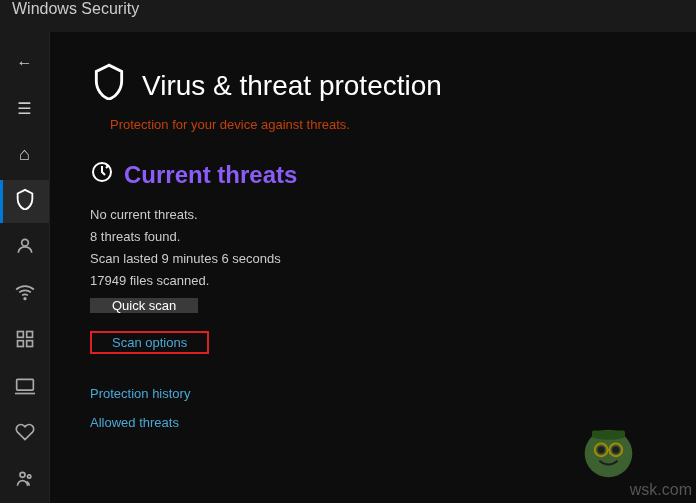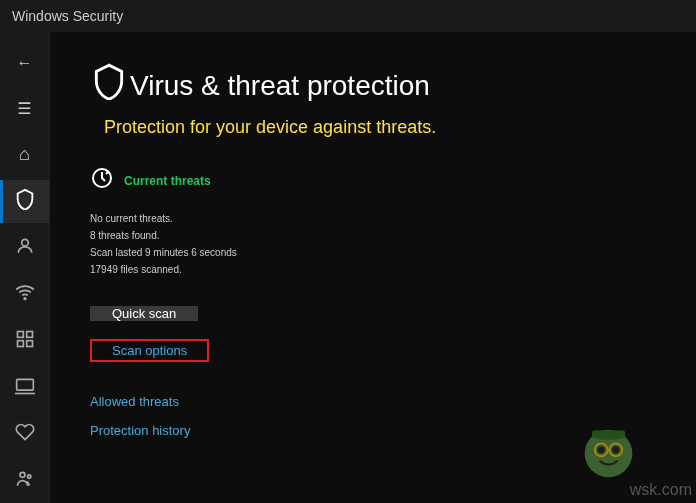--- a/index.html
+++ b/index.html
@@ -10,23 +10,22 @@
       font-family: 'Segoe UI', Arial, sans-serif;
       overflow: hidden;
       position: relative;
     }
 
     
     .title-bar {
       background: #1a1a1a;
       height: 32px;
       display: flex;
-      align-items: center;
       padding: 0 12px;
-      font-size: 14px;
+      font-size: 16px;
       color: #ccc;
     }
 
     
     .app-container {
       display: flex;
       height: calc(503px - 32px);
       background: #111;
     }
 
@@ -74,67 +73,67 @@
       flex: 1;
       background: #0d0d0d;
       padding: 30px 40px;
       overflow-y: auto;
     }
 
     
     .page-header {
       display: flex;
       align-items: center;
-      gap: 2px;
+      gap: 14px;
       margin-bottom: 8px;
     }
 
     .page-header-icon {
       font-size: 36px;
       color: #fff;
     }
 
     .page-title {
       font-size: 28px;
       font-weight: 300;
       color: #fff;
     }
 
     .page-subtitle {
-      font-size: 18px;
-      color: #fde047;
+      font-size: 13px;
+      color: #c2410c;
       margin-bottom: 28px;
-      margin-left: 14px;
+      margin-left: 20px;
     }
 
     
     .section-header {
       display: flex;
       align-items: center;
       gap: 10px;
       margin-bottom: 14px;
     }
 
     .section-icon {
       font-size: 22px;
       color: #fff;
     }
 
     .section-title {
-      font-size: 12px;
+      font-size: 24px;
       font-weight: 600;
-      color: #22c55e;
+      color: #8b5cf6;
     }
 
     
     .threat-info {
-      font-size: 10px;
+      font-size: 13px;
       color: #ccc;
       line-height: 1.7;
-      margin-bottom: 26px;
+      margin-bottom: 4px;
     }
 
     
     .quick-scan-btn {
       background: #3a3a3a;
       color: #fff;
       border: none;
       padding: 0 22px;
       font-size: 13px;
       cursor: pointer;
@@ -295,24 +294,24 @@
 
     <br>
 
     
     <a class="link-item highlighted">Scan options</a>
 
     <br>
     <br>
 
     
+    <a class="link-item">Protection history</a>
+
+    
     <a class="link-item">Allowed threats</a>
-
-    
-    <a class="link-item">Protection history</a>
 
   </div>
 </div>
 
 <div class="watermark">
   <svg width="55" height="55" viewBox="0 0 60 60">
 
     <circle cx="30" cy="30" r="26" fill="#4a7a3a" opacity="0.9"></circle>
     <circle cx="22" cy="26" r="4" fill="#222"></circle>
     <circle cx="38" cy="26" r="4" fill="#222"></circle>

